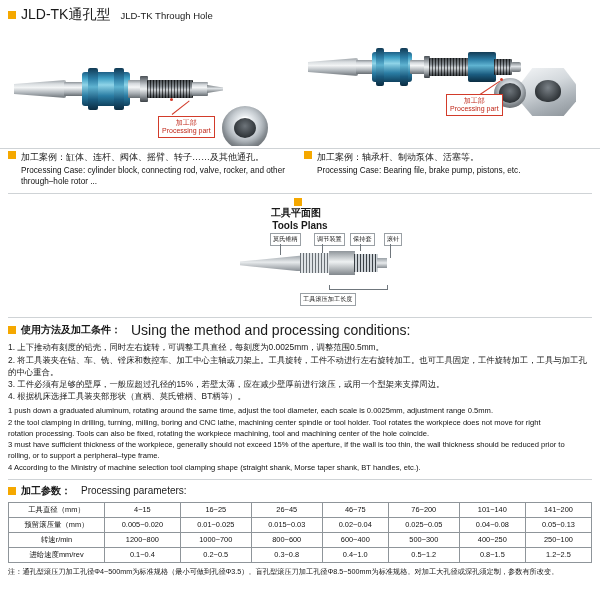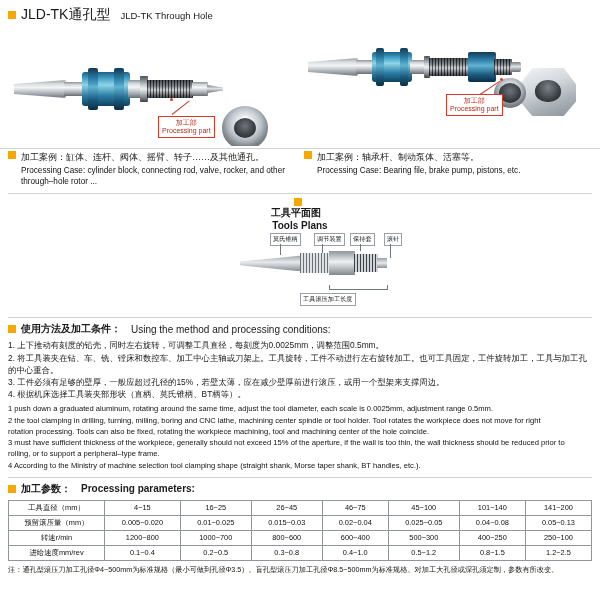--- a/index.html
+++ b/index.html
@@ -195,31 +195,31 @@
   .dimtick {
     position: absolute;
     width: 0; height: 5px;
     border-left: 1px solid #6f767c;
   }
 
   
   .methods { margin: 6px 8px 0 8px; border-top: 1px solid #cfd3d6; padding-top: 4px; }
   .m-head { display: flex; align-items: center; }
   .m-head .m-cn { font-size: 10px; font-weight: bold; margin-right: 10px; }
-  .m-head .m-en { font-size: 10px; }
+  .m-head .m-en { font-size: 14px; }
   .m-cn-list { margin-top: 3px; }
   .m-cn-list div { font-size: 8.4px; line-height: 1.45; }
   .m-en-list { margin-top: 4px; }
   .m-en-list div { font-size: 7.6px; line-height: 1.35; color: #111; margin-bottom: 1px; }
 
   
   .params { margin: 6px 8px 0 8px; border-top: 1px solid #cfd3d6; padding-top: 4px; }
   .p-head { display: flex; align-items: center; }
   .p-head .p-cn { font-size: 10px; font-weight: bold; margin-right: 10px; }
-  .p-head .p-en { font-size: 10px; font-weight: bold; }
+  .p-head .p-en { font-size: 10px; }
   table { border-collapse: collapse; width: 100%; margin-top: 4px; }
   td, th {
     border: 1px solid #8f959a;
     font-size: 7.4px;
     text-align: center;
     padding: 2px 11px;
     font-weight: normal;
     color: #111;
   }
   td.rowhdr { width: 96px; text-align: center; }
@@ -384,21 +384,21 @@
     </div>
 
     <table>
       <tbody>
         <tr>
           <td class="rowhdr">工具直径（mm）</td>
           <td>4~15</td>
           <td>16~25</td>
           <td>26~45</td>
           <td>46~75</td>
-          <td>45~100</td>
+          <td>76~200</td>
           <td>101~140</td>
           <td>141~200</td>
         </tr>
         <tr>
           <td class="rowhdr">预留滚压量（mm）</td>
           <td>0.005~0.020</td>
           <td>0.01~0.025</td>
           <td>0.015~0.03</td>
           <td>0.02~0.04</td>
           <td>0.025~0.05</td>

